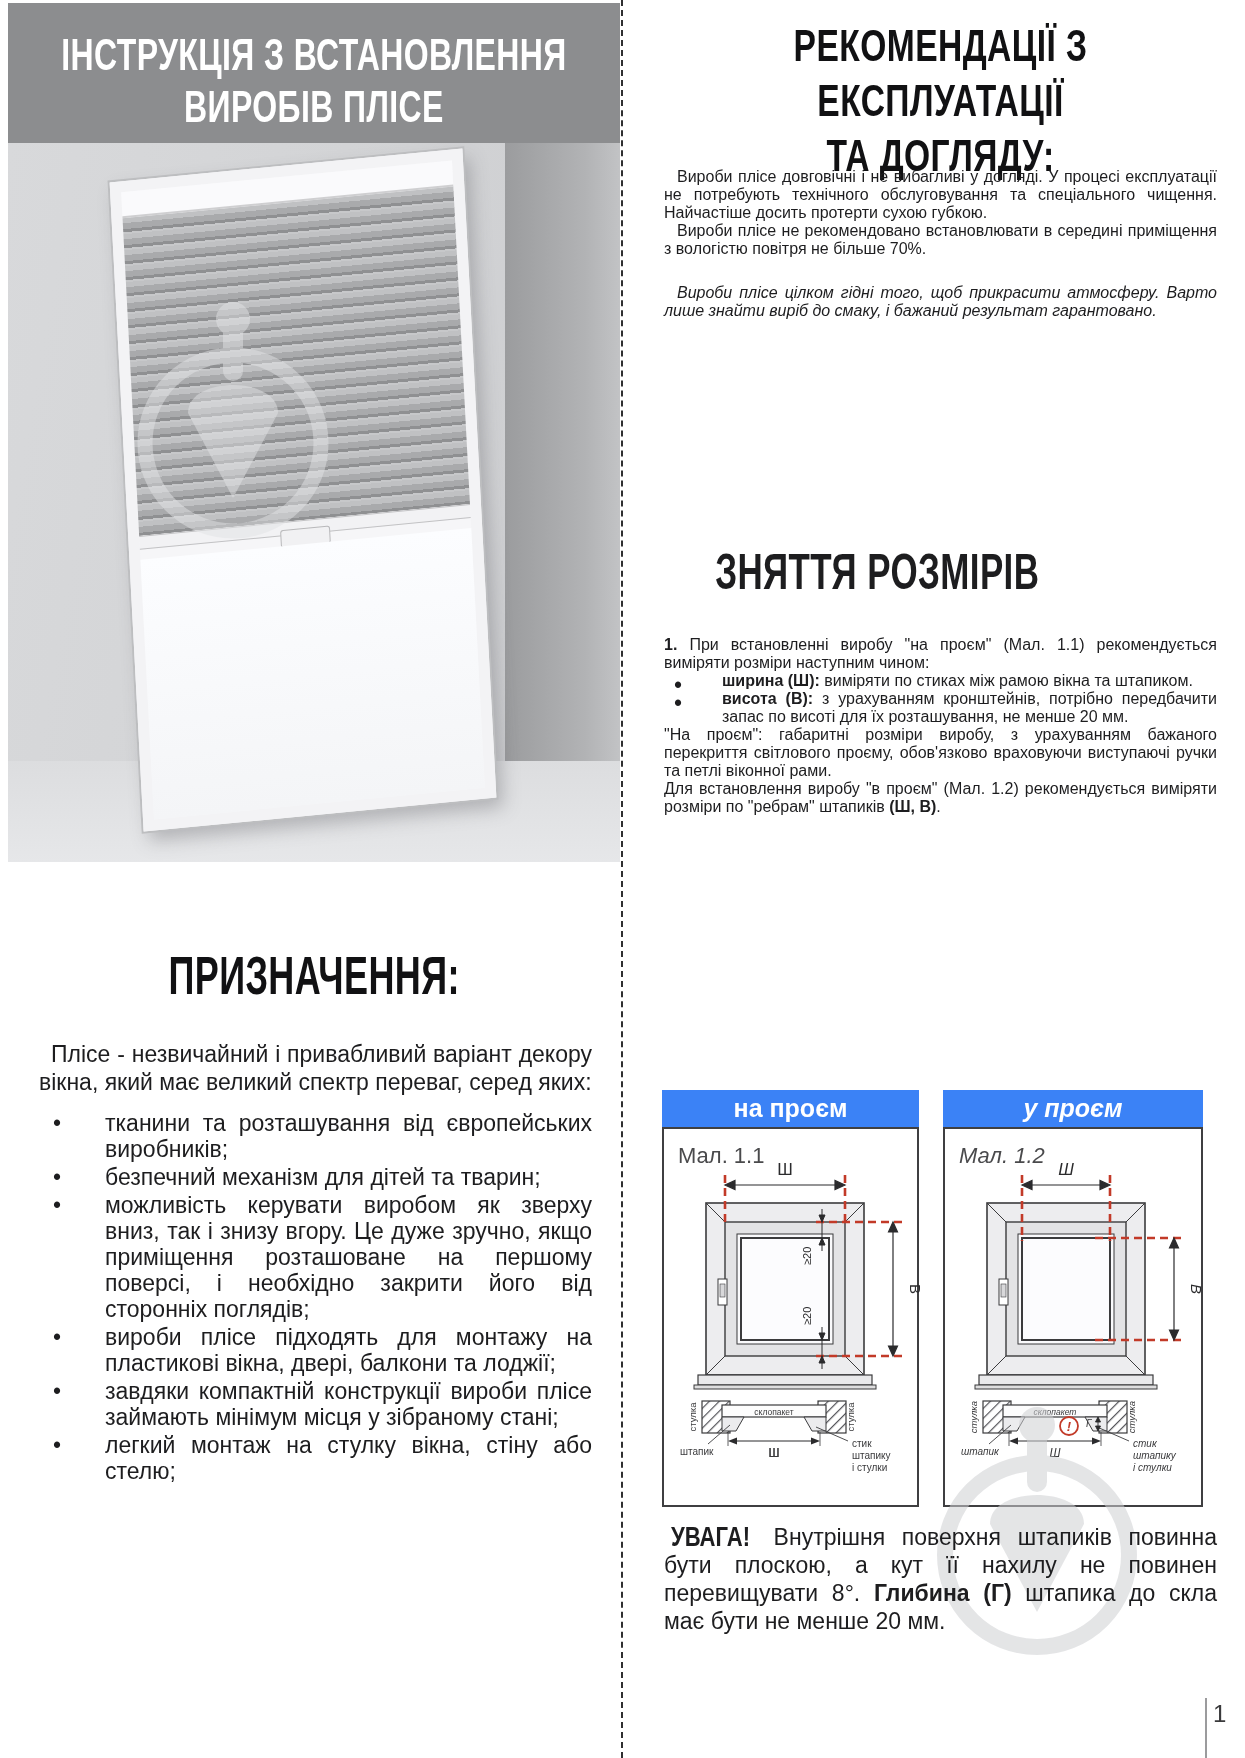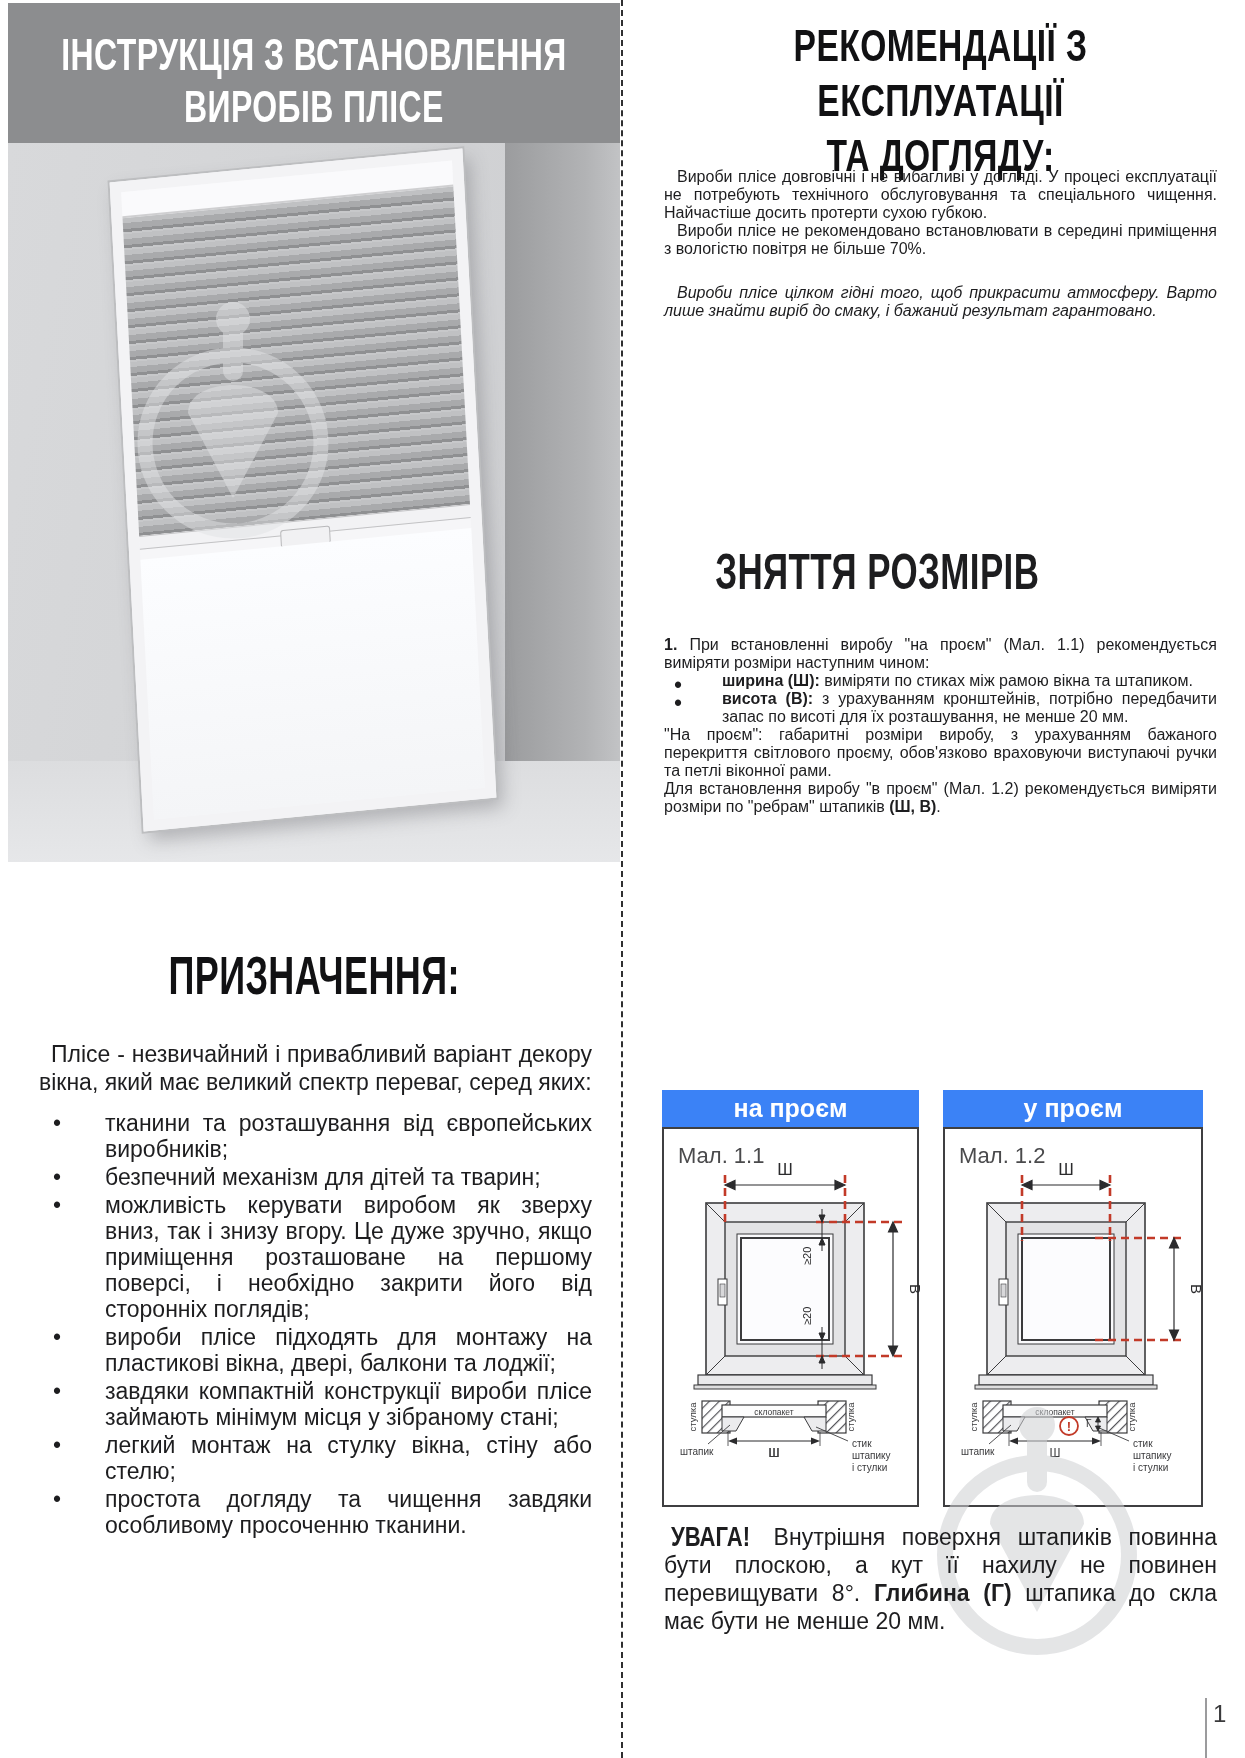--- a/index.html
+++ b/index.html
@@ -55,21 +55,21 @@
   ul.mblt li{position:relative;padding-left:58px;text-align:justify;}
   ul.mblt li::before{content:"•";position:absolute;left:10px;top:0;font-size:23px;}
   b.lead{font-weight:bold;}
 
   
   .diagram-row{position:absolute;left:662px;top:1090px;width:541px;display:flex;gap:24px;}
   .panel{flex:0 0 auto;}
   .panel .phead{height:37px;background:#3b82f6;color:#fff;display:flex;align-items:center;justify-content:center;
                 font-size:25px;font-weight:bold;}
   .panel .pbody{border:2px solid #3f3f41;background:#fff;}
-  .p1{width:257px;} .p2{width:260px;}
+  .p1{width:257px;} .p2{width:260px;font-style:italic;}
 
   
   .uvaga{position:absolute;left:664px;top:1522px;width:553px;text-align:justify;font-size:23px;line-height:28px;z-index:2;}
   .uvaga .cond{font-size:26px;transform:scale(0.85,1.08);letter-spacing:0;}
   .pageline{position:absolute;left:1205px;top:1698px;height:60px;border-left:2px solid #9b9b9d;}
   .pagenum{position:absolute;left:1213px;top:1700px;font-size:24px;color:#3a3a3c;}
 
   
   .wm{position:absolute;pointer-events:none;}
   .wm-photo{left:120px;top:150px;z-index:1;opacity:.5;}
@@ -116,21 +116,20 @@
 
   <div class="left-text">
     <p>Плісе - незвичайний і привабливий варіант декору вікна, який має великий спектр переваг, серед яких:</p>
     <ul class="blt">
       <li><span>тканини та розташування від європейських виробників;</span></li>
       <li><span>безпечний механізм для дітей та тварин;</span></li>
       <li><span>можливість керувати виробом як зверху вниз, так і знизу вгору. Це дуже зручно, якщо приміщення розташоване на першому поверсі, і необхідно закрити його від сторонніх поглядів;</span></li>
       <li><span>вироби плісе підходять для монтажу на пластикові вікна, двері, балкони та лоджії;</span></li>
       <li><span>завдяки компактній конструкції вироби плісе займають мінімум місця у зібраному стані;</span></li>
       <li><span>легкий монтаж на стулку вікна, стіну або стелю;</span></li>
-      <li><span>простота догляду та чищення завдяки особливому просоченню тканини.</span></li>
     </ul>
   </div>
 
   <div class="rcol-h1">
     <span class="cond">
       <span>РЕКОМЕНДАЦІЇ З ЕКСПЛУАТАЦІЇ</span><br>
       <span>ТА ДОГЛЯДУ:</span>
     </span>
   </div>
 

